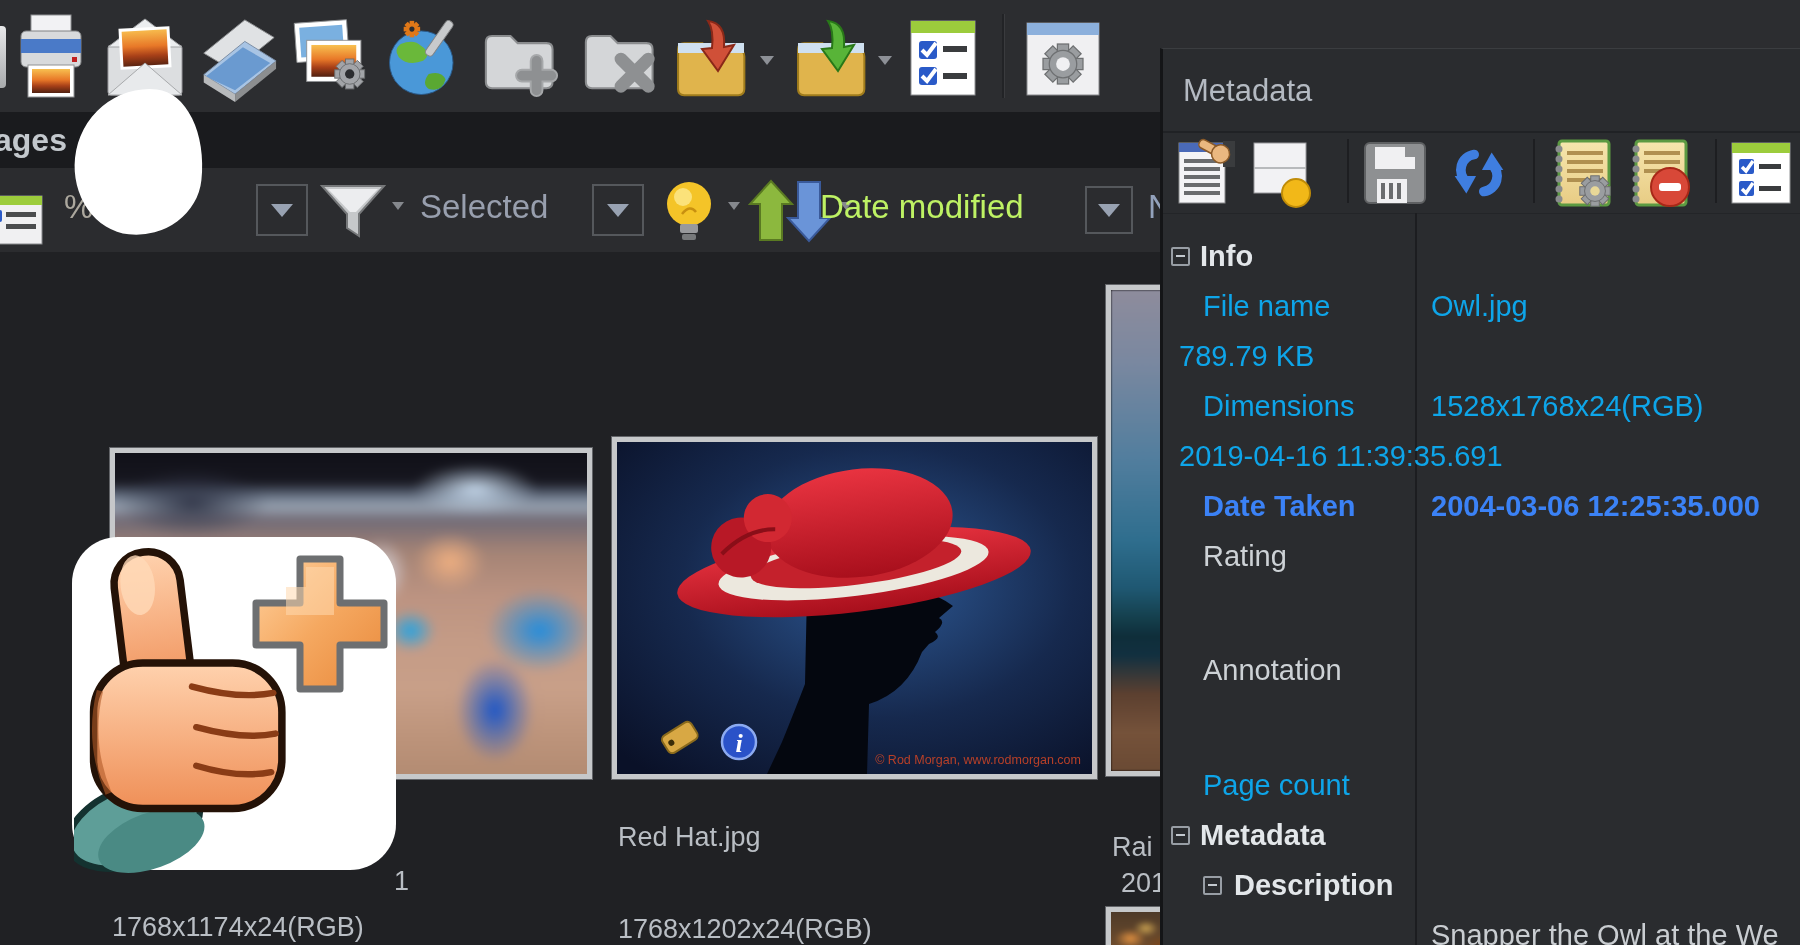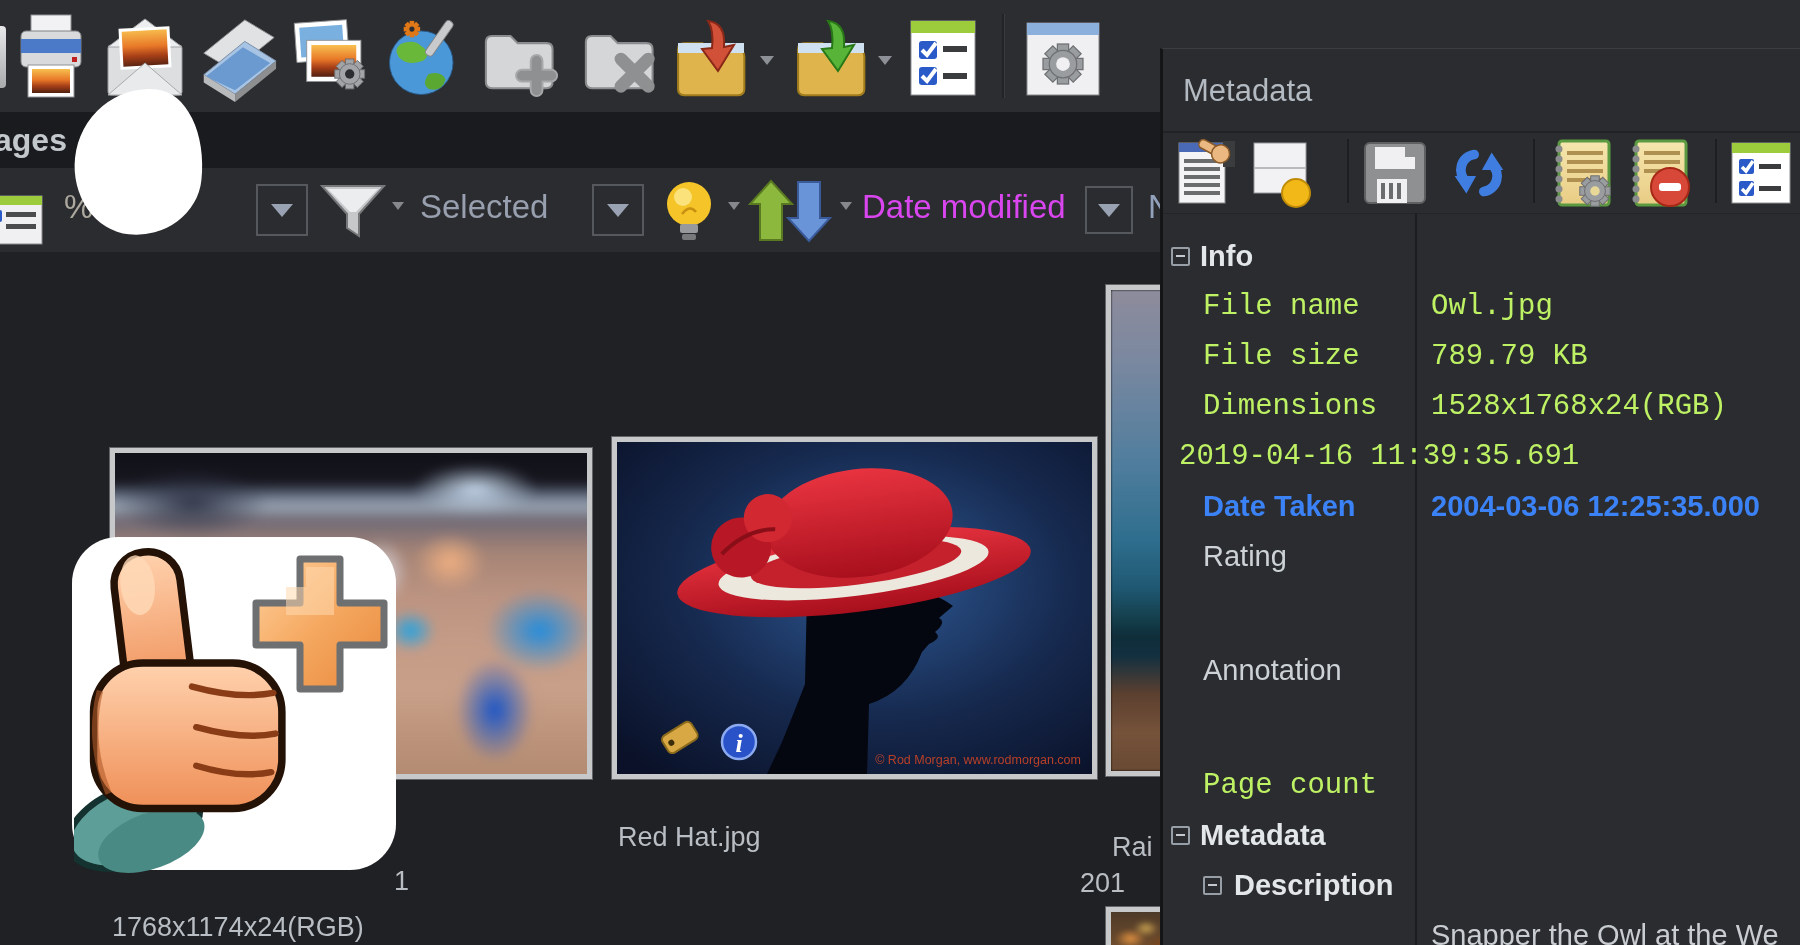--- a/index.html
+++ b/index.html
@@ -62,21 +62,21 @@
   .mtb-sep{position:absolute;top:6px;width:2px;height:64px;background:#1d1e21;}
   .mpanel-body{position:absolute;left:0;top:164px;width:640px;height:733px;padding-top:18px;box-sizing:border-box;}
   .col-divider{position:absolute;left:252px;top:0;bottom:0;width:2px;background:#1c1d20;}
   .mrow{height:50px;display:flex;align-items:center;font-size:29px;position:relative;}
   .mrow.spacer{height:64px}.mrow.spacer2{height:65px}
   .mlabel{margin-left:40px;width:212px;flex:none;overflow:hidden;white-space:nowrap;}
   .mvalue{margin-left:16px;white-space:nowrap;}
   .mrow.section .mlabel{margin-left:10px;width:242px;font-weight:bold;color:#e3e7ea;}
   .mrow.subsection .mlabel{margin-left:12px;width:200px;font-weight:bold;color:#e3e7ea;}
   .mrow.valueonly .mlabel{visibility:hidden;}
-  .tone-green .mlabel,.tone-green .mvalue{color:#bef264;font-family:Liberation Mono, monospace;}
+  .tone-green .mlabel,.tone-green .mvalue{color:#0ea5e9;}
   .tone-white .mlabel,.tone-white .mvalue{color:#3b82f6;font-weight:bold;}
   .tone-gray .mlabel{color:#cdd2d6;}
   .tone-gray .mvalue, .valueonly .mvalue{color:#c9cdd1;}
   .collapse-box{flex:none;width:15px;height:15px;border:2px solid #989ea5;border-radius:2px;margin-left:8px;position:relative;}
   .mrow.subsection .collapse-box{margin-left:40px;}
   .collapse-box .minus{position:absolute;left:3px;top:6px;width:9px;height:2px;background:#c3c9cf;}
 
   
   .blob{position:absolute;left:75px;top:88px;width:128px;height:147px;background:#fff;z-index:50;
     border-radius:58% 42% 52% 48% / 52% 58% 42% 48%;transform:rotate(6deg);}
@@ -296,21 +296,21 @@
         </svg>
     </div>
     <div class="mini-caret" style="left:728px;top:34px;"></div>
     <div class="abs" style="left:748px;top:10px;">
       <svg width="84" height="66" viewBox="0 0 84 66">
           <polygon points="12,62 12,26 2,26 23,3 44,26 34,26 34,62" fill="#8cb83e" stroke="#5a7a22" stroke-width="2"></polygon>
           <polygon points="50,4 50,40 40,40 61,63 82,40 72,40 72,4" fill="#6a94d8" stroke="#3a5a9a" stroke-width="2"></polygon>
         </svg>
     </div>
     <div class="mini-caret" style="left:840px;top:34px;"></div>
-    <div class="fb-text" style="left:862px;color:#d946ef;">Date modified</div>
+    <div class="fb-text" style="left:820px;color:#bef264;">Date modified</div>
     <div class="dd-box" style="left:1085px;top:18px;width:44px;height:44px;">
         <div class="tri"></div>
       </div>
     <div class="fb-text" style="left:1148px;color:#93a2bc;">Na</div>
   </div>
 
   <div class="browser"></div>
 
   <div class="thumb" style="left:110px;top:448px;width:472px;height:321px;">
     <div class="thumb-inner">
@@ -338,28 +338,29 @@
             <rect x="-16" y="-10" width="34" height="20" rx="5" fill="#d8a844" stroke="#8a6a1c" stroke-width="2"></rect>
             <circle cx="-9" cy="0" r="3" fill="#3a2c08"></circle>
           </g>
         <circle cx="122" cy="300" r="17" fill="#2a52c8" stroke="#8caaf0" stroke-width="2.5"></circle>
         <text x="122" y="310" text-anchor="middle" font-family="Liberation Serif, serif" font-size="26" font-weight="bold" fill="#fff" font-style="italic">i</text>
         <text x="464" y="322" text-anchor="end" font-size="12.5" fill="#b84028" font-family="Liberation Sans, sans-serif">© Rod Morgan, www.rodmorgan.com</text>
       </svg>
     </div>
   </div>
   <div class="tlabel" style="left:618px;top:786px;">Red Hat.jpg</div>
+  <div class="tlabel" style="left:618px;top:878px;">1768x1202x24(RGB)</div>
 
   <div class="thumb" style="left:1106px;top:285px;width:70px;height:481px;">
     <div class="thumb-inner">
         <div class="rainbow-art"></div>
       </div>
   </div>
   <div class="tlabel" style="left:1112px;top:796px;text-align:center;">Rai</div>
-  <div class="tlabel" style="left:1080px;top:832px;">201</div>
+  <div class="tlabel" style="left:1121px;top:832px;">201</div>
   <div class="tlabel" style="left:1112px;top:878px;">127</div>
 
   <div class="thumb" style="left:1106px;top:907px;width:70px;height:60px;">
     <div class="thumb-inner">
         <div class="bottom-art"></div>
       </div>
   </div>
 
   <div class="mpanel">
     <div class="mpanel-titlebar">
@@ -478,21 +479,20 @@
             <span class="collapse-box">
               <span class="minus"></span>
             </span>
             <span class="mlabel">Info</span>
           </div>
           <div class="mrow field tone-green">
             <span class="mlabel">File name</span>
             <span class="mvalue">Owl.jpg</span>
           </div>
           <div class="mrow field tone-green">
-            <span class="mlabel">File size</span>
             <span class="mvalue">789.79 KB</span>
           </div>
           <div class="mrow field tone-green">
             <span class="mlabel">Dimensions</span>
             <span class="mvalue">1528x1768x24(RGB)</span>
           </div>
           <div class="mrow field tone-green">
             <span class="mvalue">2019-04-16 11:39:35.691</span>
           </div>
           <div class="mrow field tone-white">

